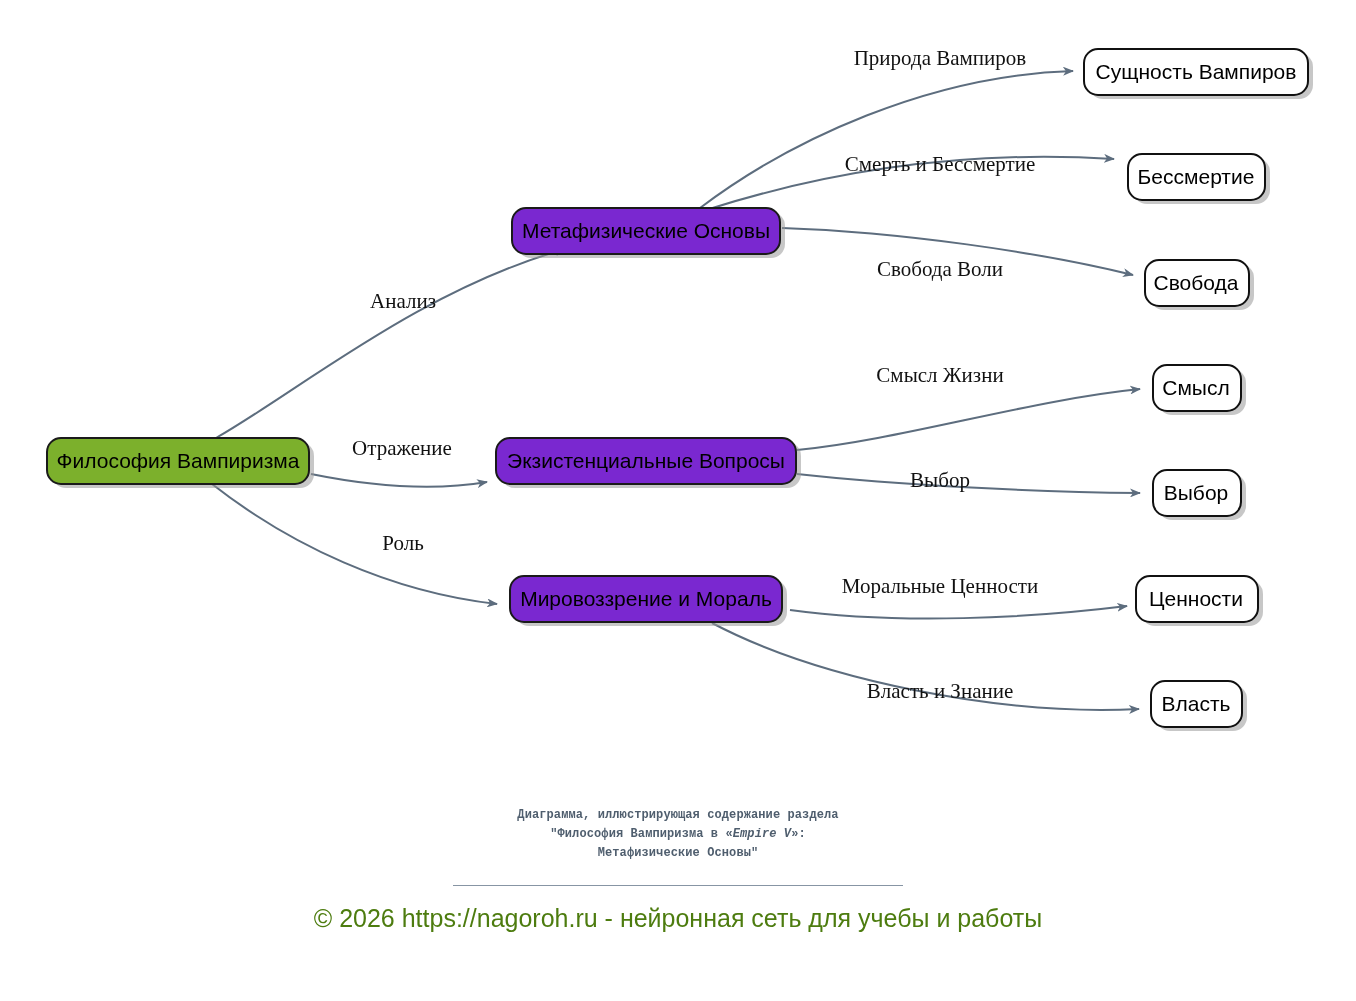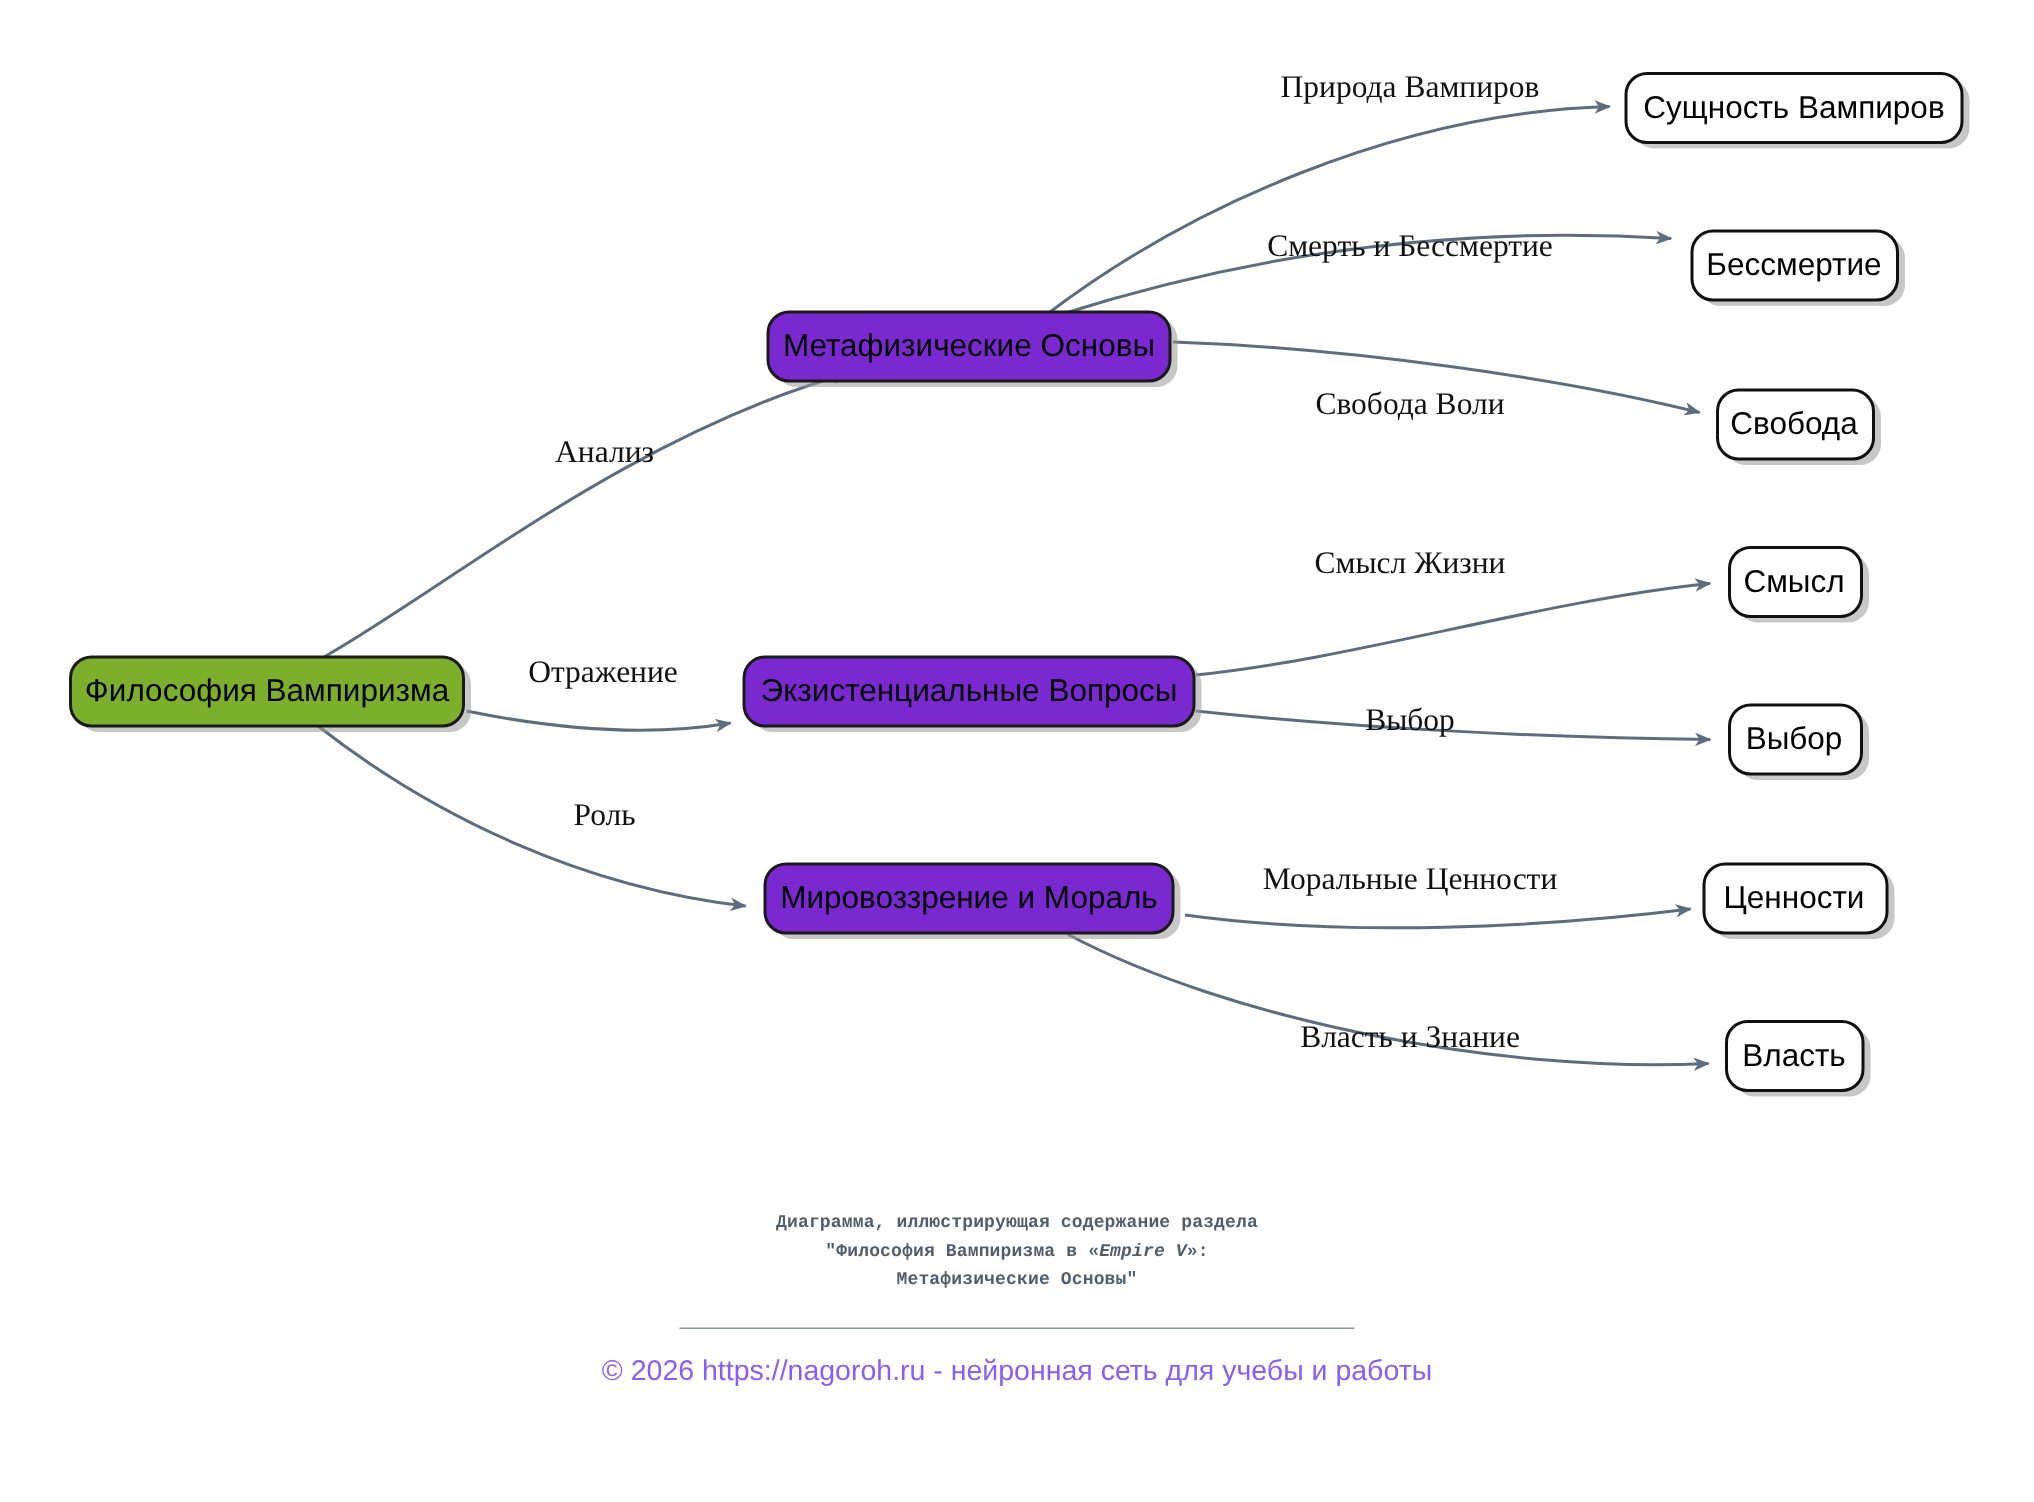--- a/index.html
+++ b/index.html
@@ -84,22 +84,22 @@
     border-top: 1.5px solid #8795a4;
     margin: 22px auto 0 auto;
   }
   #footer-line {
     position: absolute;
     left: 0;
     top: 904px;
     width: 1356px;
     text-align: center;
     font-family: "Liberation Sans", sans-serif;
-    font-size: 19px;
-    color: #8b5cf6;
+    font-size: 25px;
+    color: #4d7c0f;
   }
 </style>
 </head>
 <body>
 
 <div id="page">
 
   <svg id="diagram-svg" viewBox="0 0 1356 1001">
     <defs>
       <marker id="arrowhead" markerWidth="11" markerHeight="9" refX="10" refY="4.5" orient="auto" markerUnits="userSpaceOnUse">

